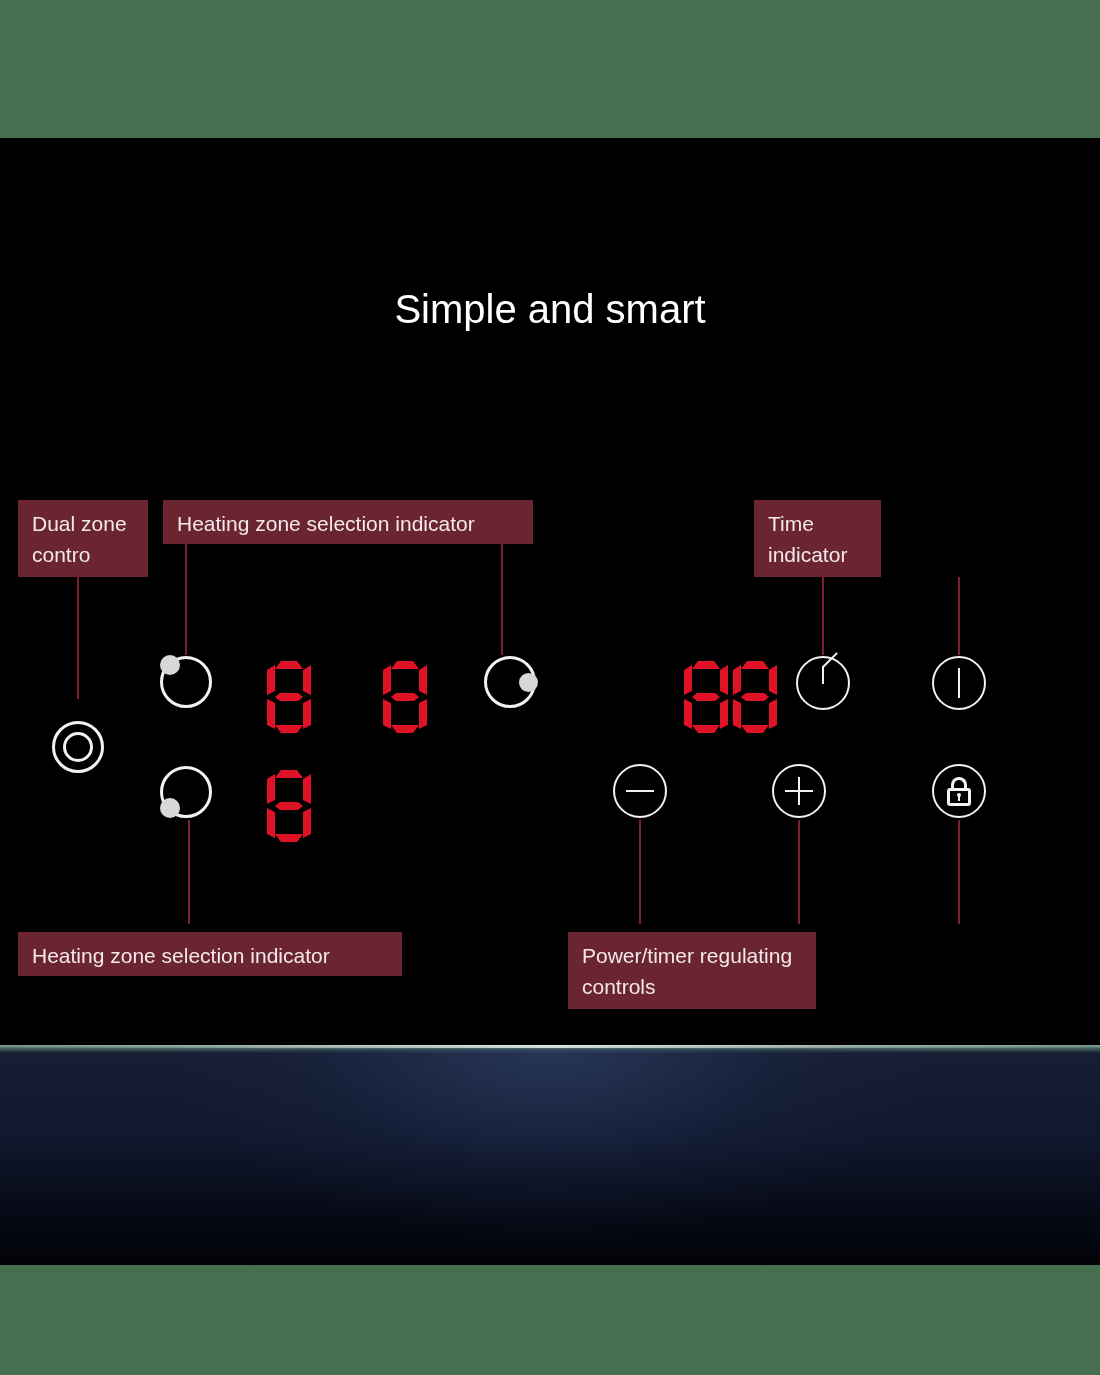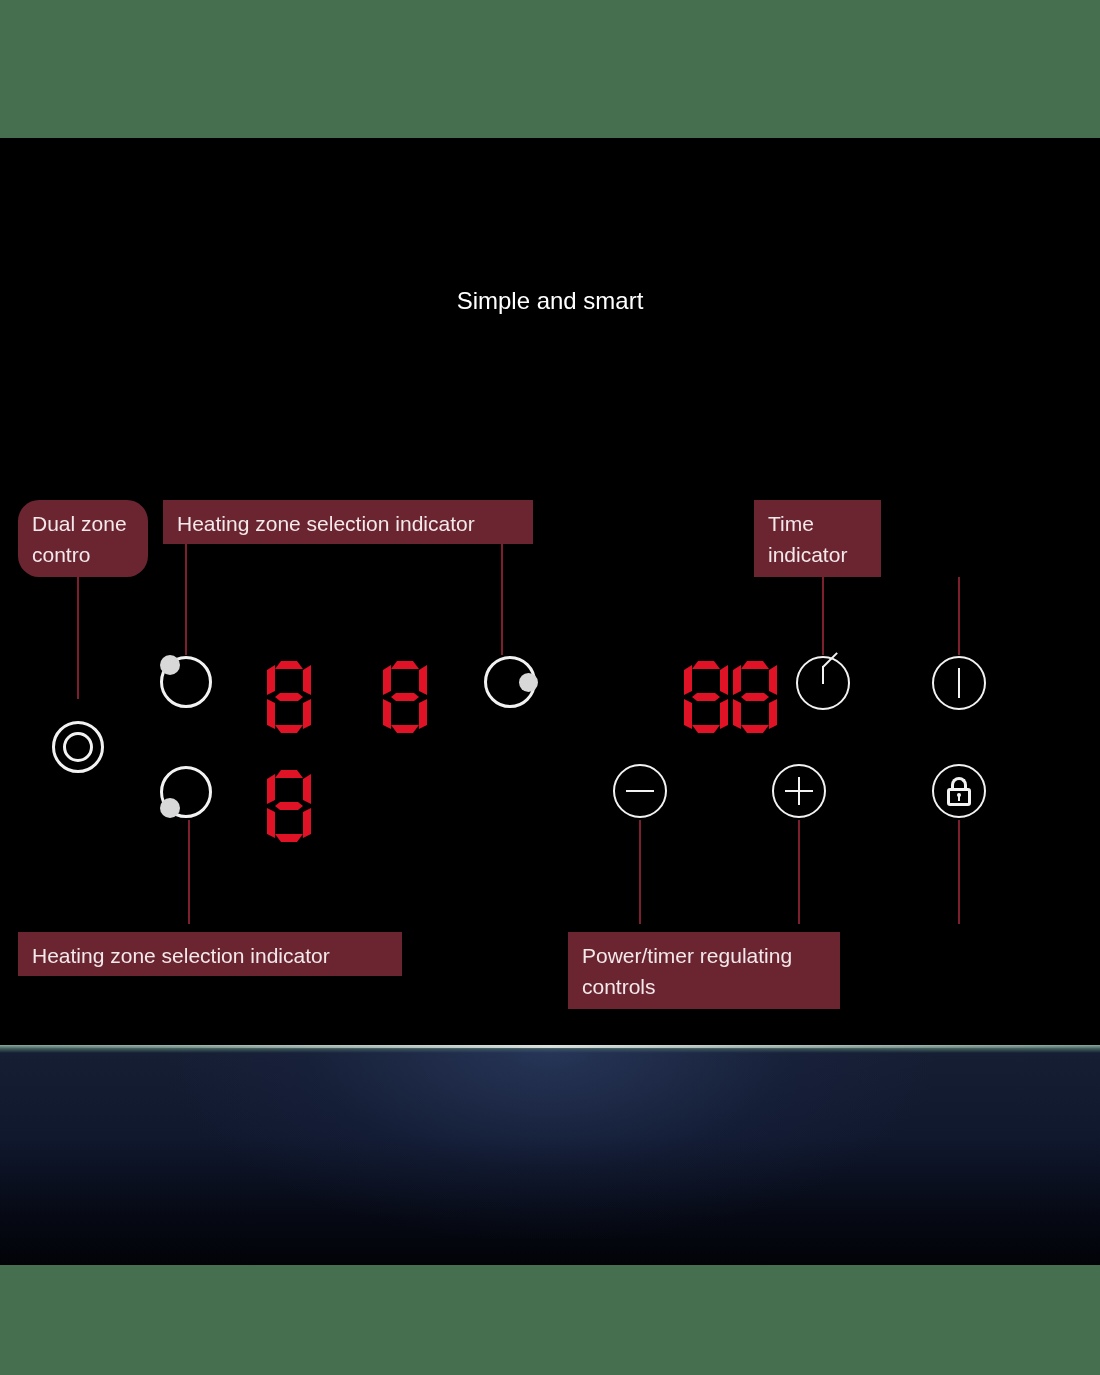--- a/index.html
+++ b/index.html
@@ -46,21 +46,21 @@
   }
 
   
   .title{
     position:absolute;left:0;top:196px;width:1100px;text-align:center;
     color:#ffffff;font-size:72px;font-weight:bold;letter-spacing:-1px;
     line-height:1;
   }
   .subtitle{
     position:absolute;left:0;top:289px;width:1100px;text-align:center;
-    color:#ffffff;font-size:24px;font-weight:normal;line-height:1;
+    color:#ffffff;font-size:40px;font-weight:normal;line-height:1;
   }
 
   
   .callout{
     position:absolute;
     background:#6b2531;
     color:#f3e8ea;
     font-size:21px;
     line-height:31px;
     padding:8px 14px;
@@ -116,21 +116,21 @@
 </style>
 </head>
 <body>
 
 <div class="stage">
 
   <div class="panel">
 
     <div class="subtitle" style="top:151px;">Simple and smart</div>
 
-    <div class="callout" style="left:18px;top:362px;width:130px;height:77px;border-radius:21px;">Dual zone
+    <div class="callout" style="left:18px;top:362px;width:130px;height:77px;">Dual zone
 contro</div>
 
     <div class="callout" style="left:163px;top:362px;width:370px;height:44px;">Heating zone selection indicator</div>
 
     <div class="callout" style="left:754px;top:362px;width:127px;height:77px;">Time
 indicator</div>
 
 
     <div class="conn" style="left:77px;top:439px;height:122px;"></div>
     <div class="conn" style="left:185px;top:406px;height:111px;"></div>
@@ -244,21 +244,21 @@
       <div class="lock-stem" style="left:26px;top:32px;width:2px;height:5px;"></div>
     </div>
 
     <div class="conn" style="left:188px;top:682px;height:104px;"></div>
     <div class="conn" style="left:639px;top:682px;height:104px;"></div>
     <div class="conn" style="left:798px;top:682px;height:104px;"></div>
     <div class="conn" style="left:958px;top:682px;height:104px;"></div>
 
     <div class="callout" style="left:18px;top:794px;width:384px;height:44px;">Heating zone selection indicator</div>
 
-    <div class="callout" style="left:568px;top:794px;width:272px;height:77px;">Power/timer regulating
+    <div class="callout" style="left:568px;top:794px;width:248px;height:77px;">Power/timer regulating
 controls</div>
 
 
   </div>
 
   <div class="glass">
     <div class="glass-sheen"></div>
     <div class="glass-glow"></div>
   </div>
 

